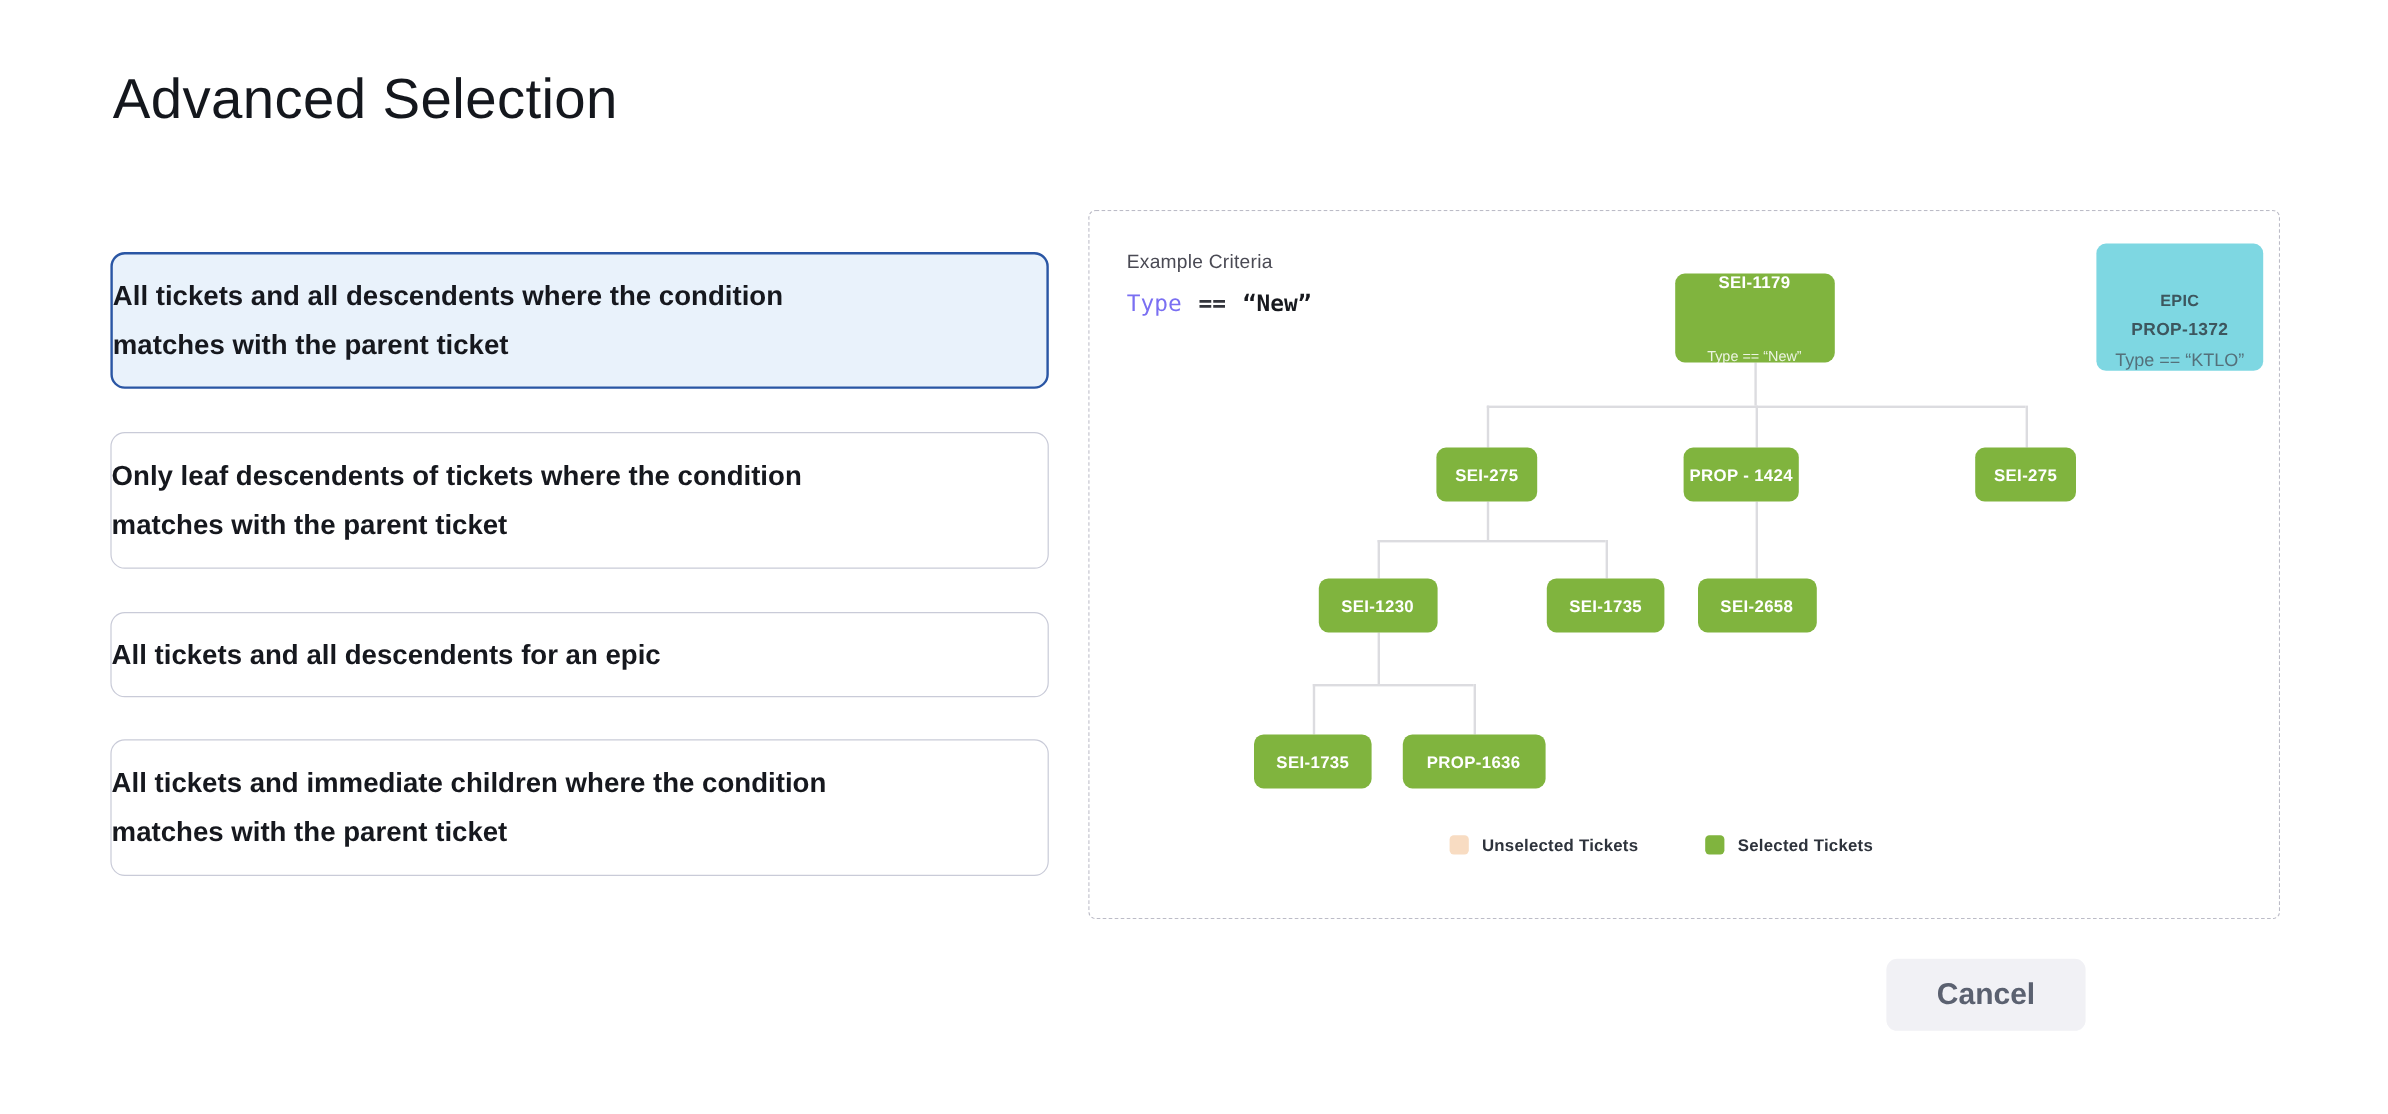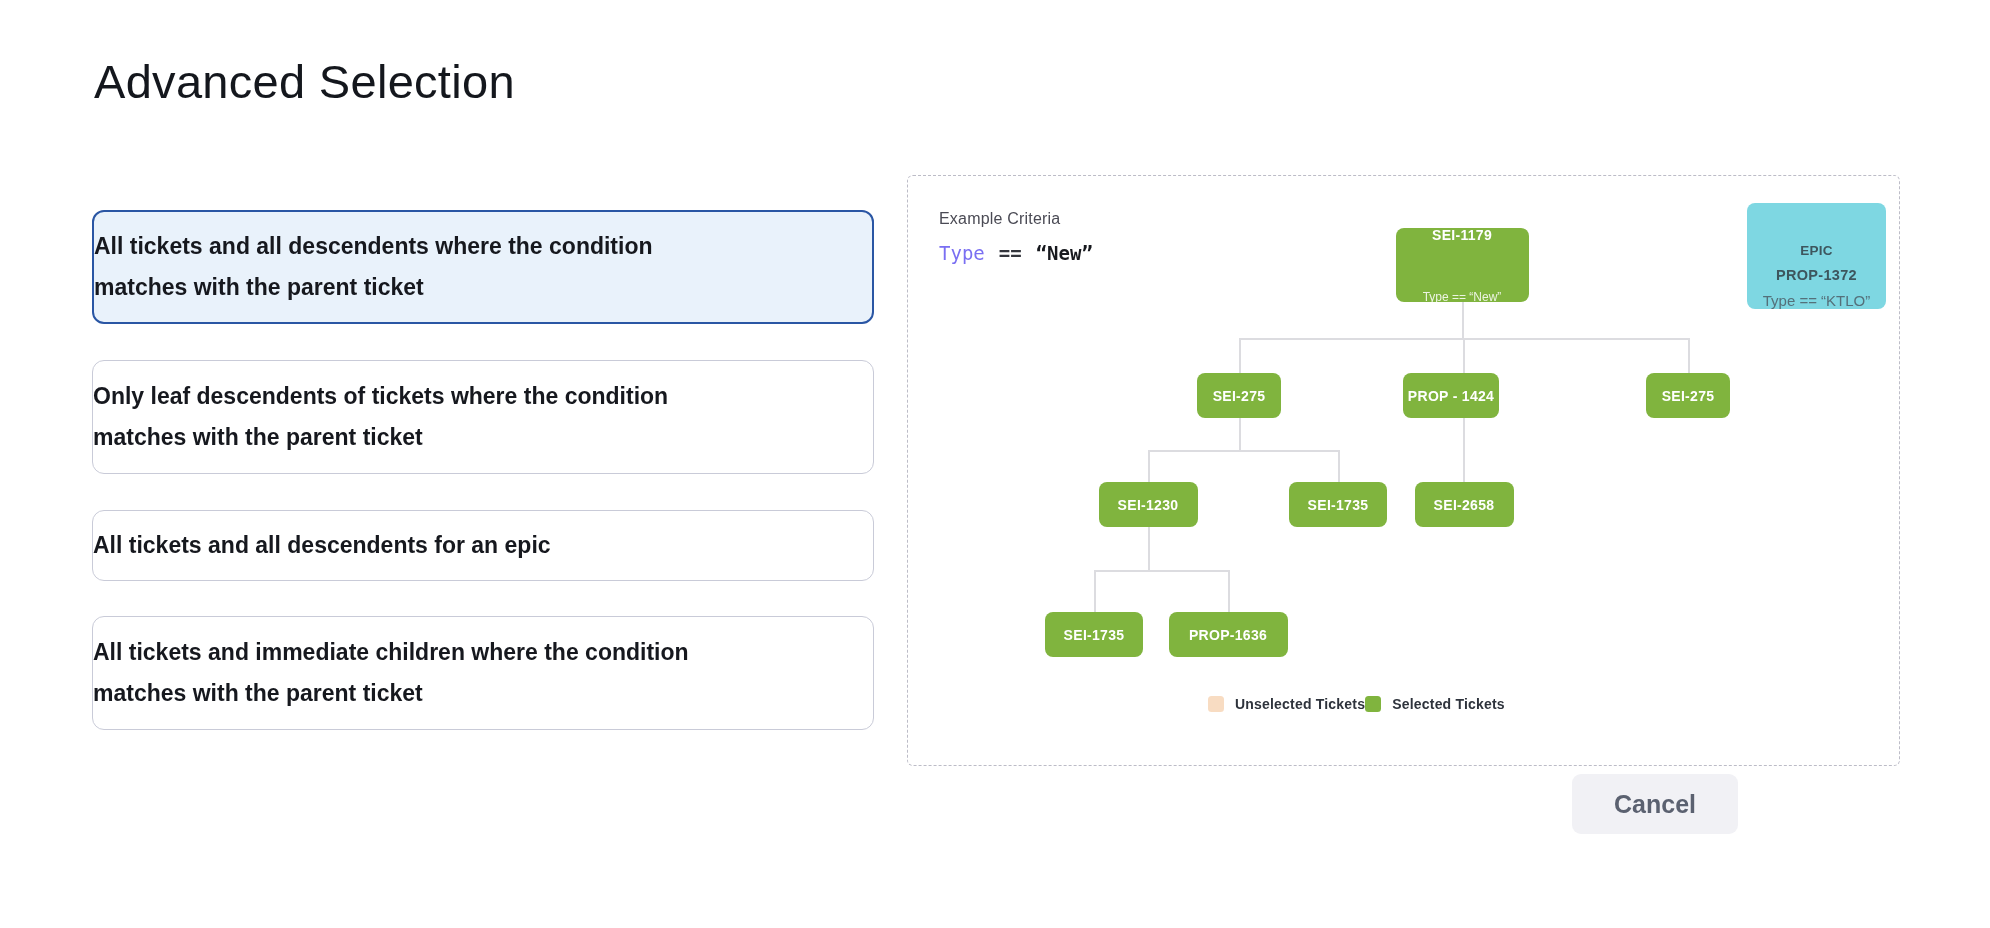--- a/index.html
+++ b/index.html
@@ -71,29 +71,29 @@
     position: absolute; background: var(--green, #80b43e); border-radius: 8px;
     display: flex; flex-direction: column; align-items: center; justify-content: center;
     gap: 7px; color: #fff; text-align: center;
   }
   .tn-label { font-size: 14px; font-weight: 700; letter-spacing: 0.3px; color: #ffffff; }
   .tn-sub   { font-size: 12px; font-weight: 400; color: rgba(255,255,255,0.85); margin-top: 40px; }
 
   
   .legend {
     position: absolute; left: 300px; top: 520px;
-    display: flex; align-items: center; 
+    display: flex; align-items: center; gap: 56px;
   }
   .legend-item { display: flex; align-items: center; gap: 11px; }
   .legend-swatch { width: 16px; height: 16px; border-radius: 3.5px; display: inline-block; }
   .legend-label { font-size: 14px; font-weight: 700; color: #2e333c; letter-spacing: 0.2px; }
 
   
   .btn {
-    position: absolute; top: 774px; height: 60px; border: none; border-radius: 9px;
+    position: absolute; top: 799px; height: 60px; border: none; border-radius: 9px;
     font-family: "Liberation Sans", sans-serif; font-size: 25px; font-weight: 700;
     cursor: pointer; display: flex; align-items: center; justify-content: center;
   }
   .btn-cancel { left: 1572px; width: 166px; background: #f1f1f5; color: #5b6170; }
   .btn-save   { left: 1770px; width: 134px; background: var(--blue, #3370cd); color: #ffffff; }
 </style>
 </head>
 <body>
 
 <div class="page" style="--green: #80b43e; --cyan: #7ed7e2; --line: #dcdce0; --blue: #3370cd; --sel-border: #2a56a4; --sel-bg: #e9f2fb; --field-purple: #7a6ff2;">

